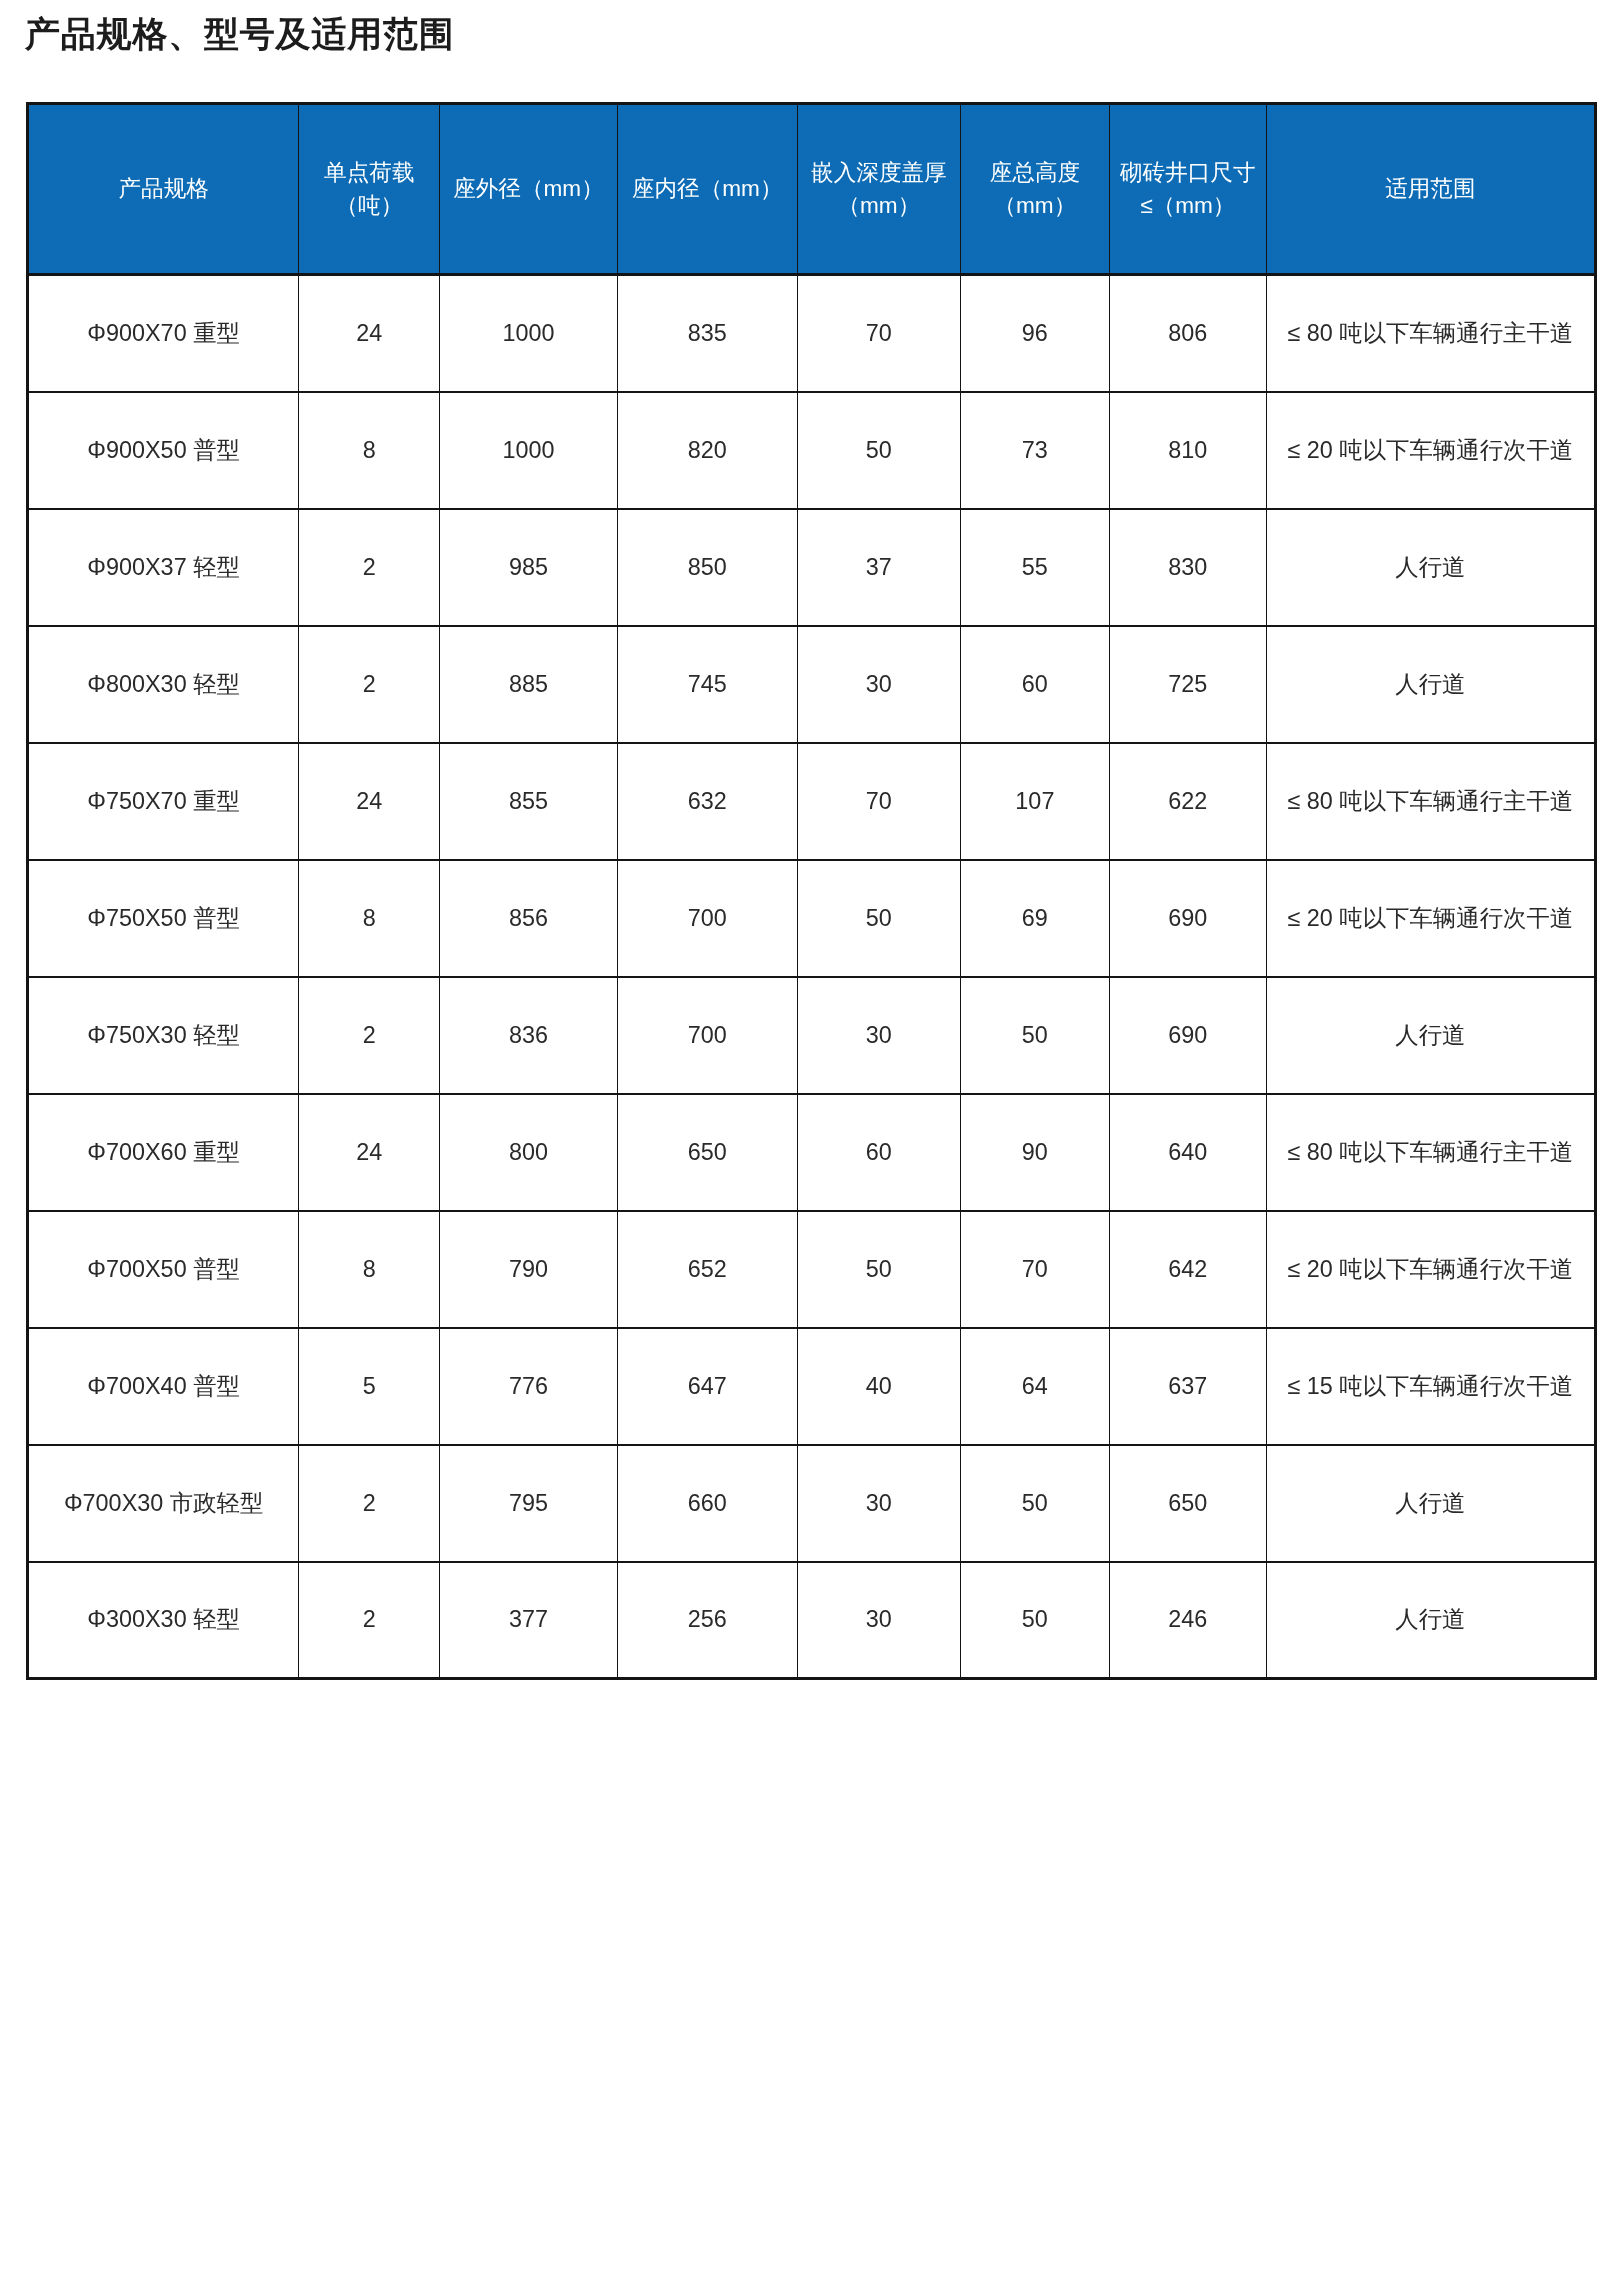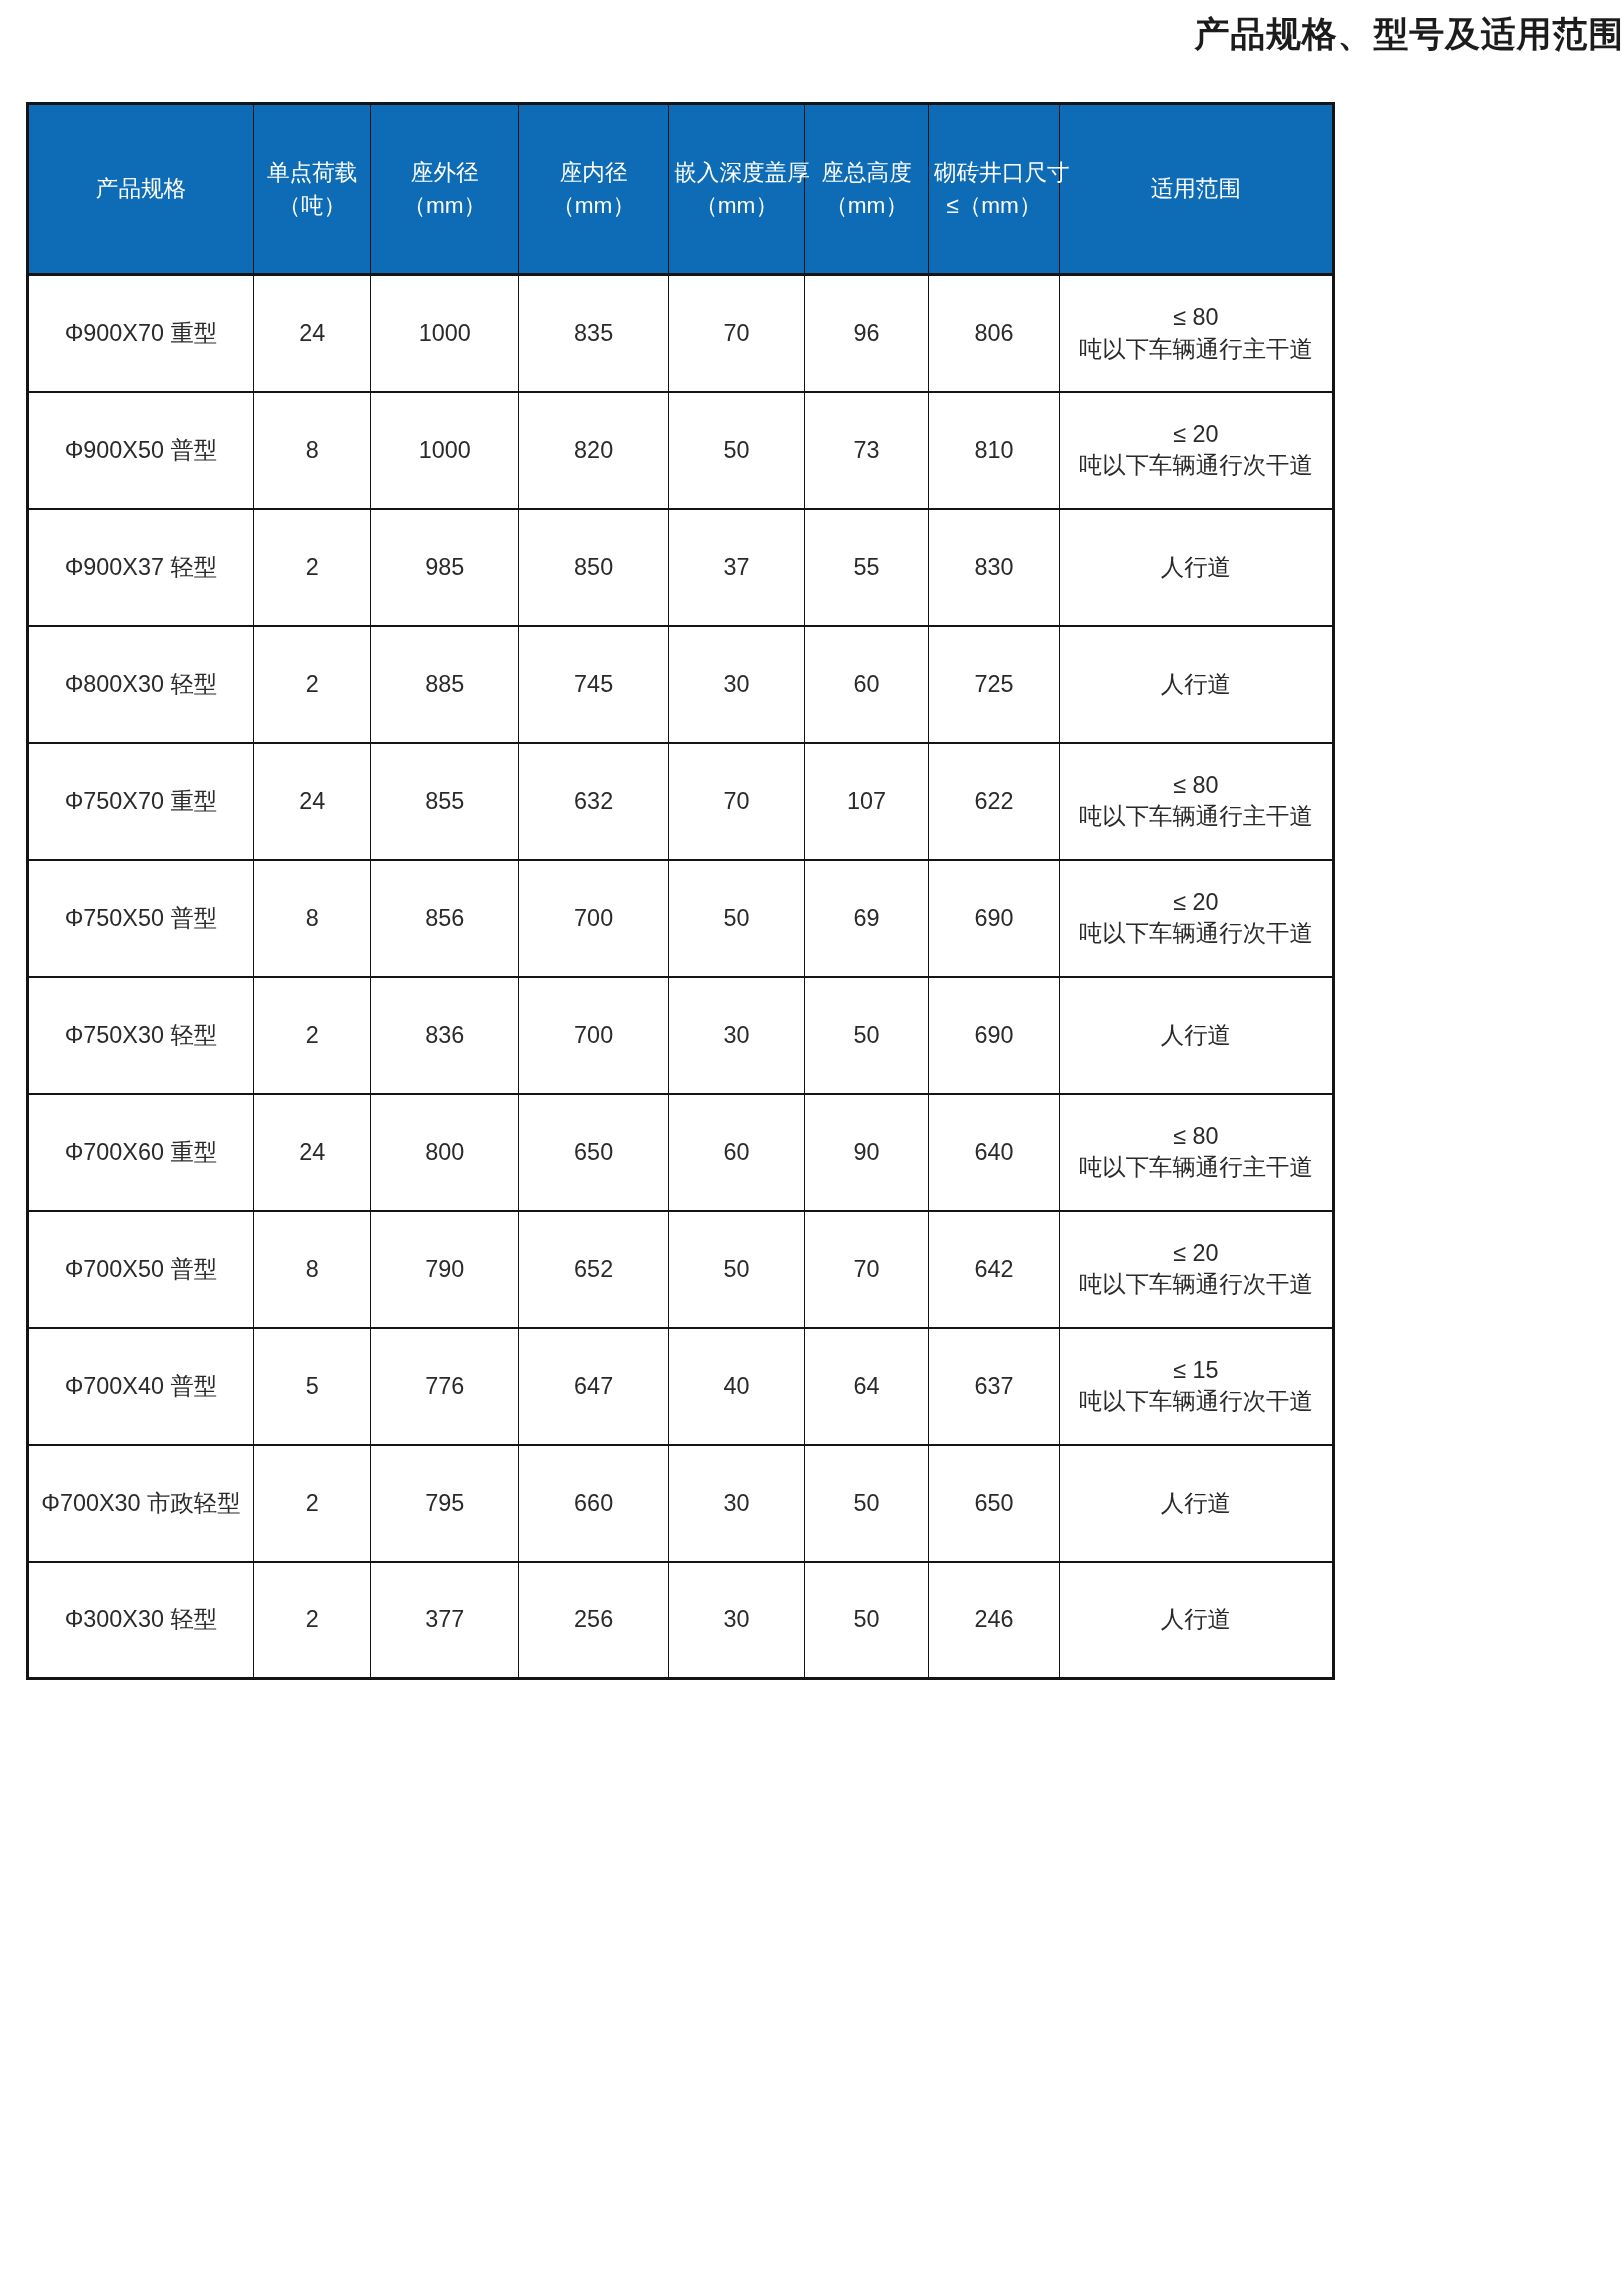--- a/index.html
+++ b/index.html
@@ -19,26 +19,25 @@
     box-sizing: border-box;
     overflow: hidden;
   }
   .page-title {
     margin: 11.7px 0 0 25px;
     font-size: 35px;
     font-weight: bold;
     color: #1c1c1c;
     letter-spacing: 0.8px;
     line-height: 1.25;
-    text-align: right;
   }
   table.spec-table {
     border-collapse: collapse;
     table-layout: fixed;
-    width: 1309px;
+    width: 1571px;
     margin: 47px 0 0 26px;
     border: 3.3px solid #141414;
   }
   .spec-table th, .spec-table td {
     border-left: 1.7px solid #141414;
     border-right: 1.7px solid #141414;
     border-top: 2.5px solid #141414;
     border-bottom: 2.5px solid #141414;
     text-align: center;
     vertical-align: middle;

